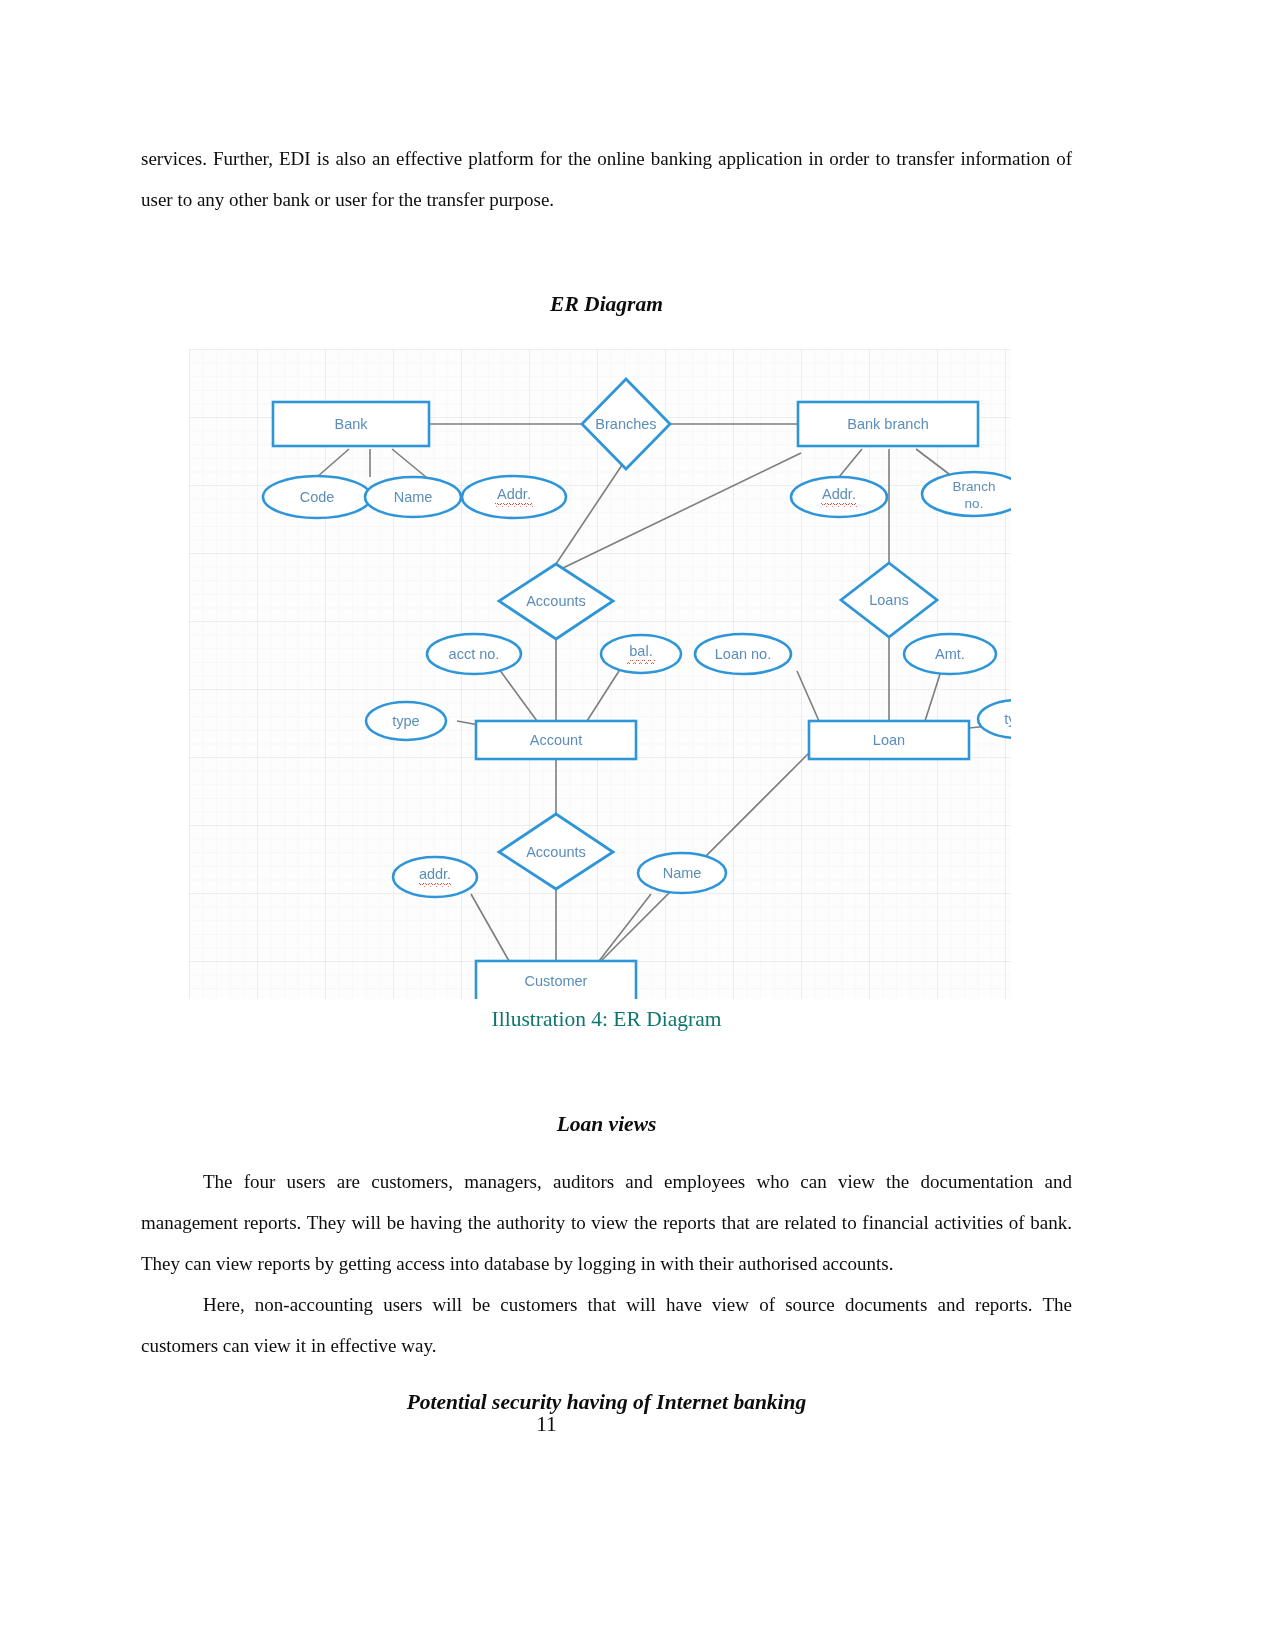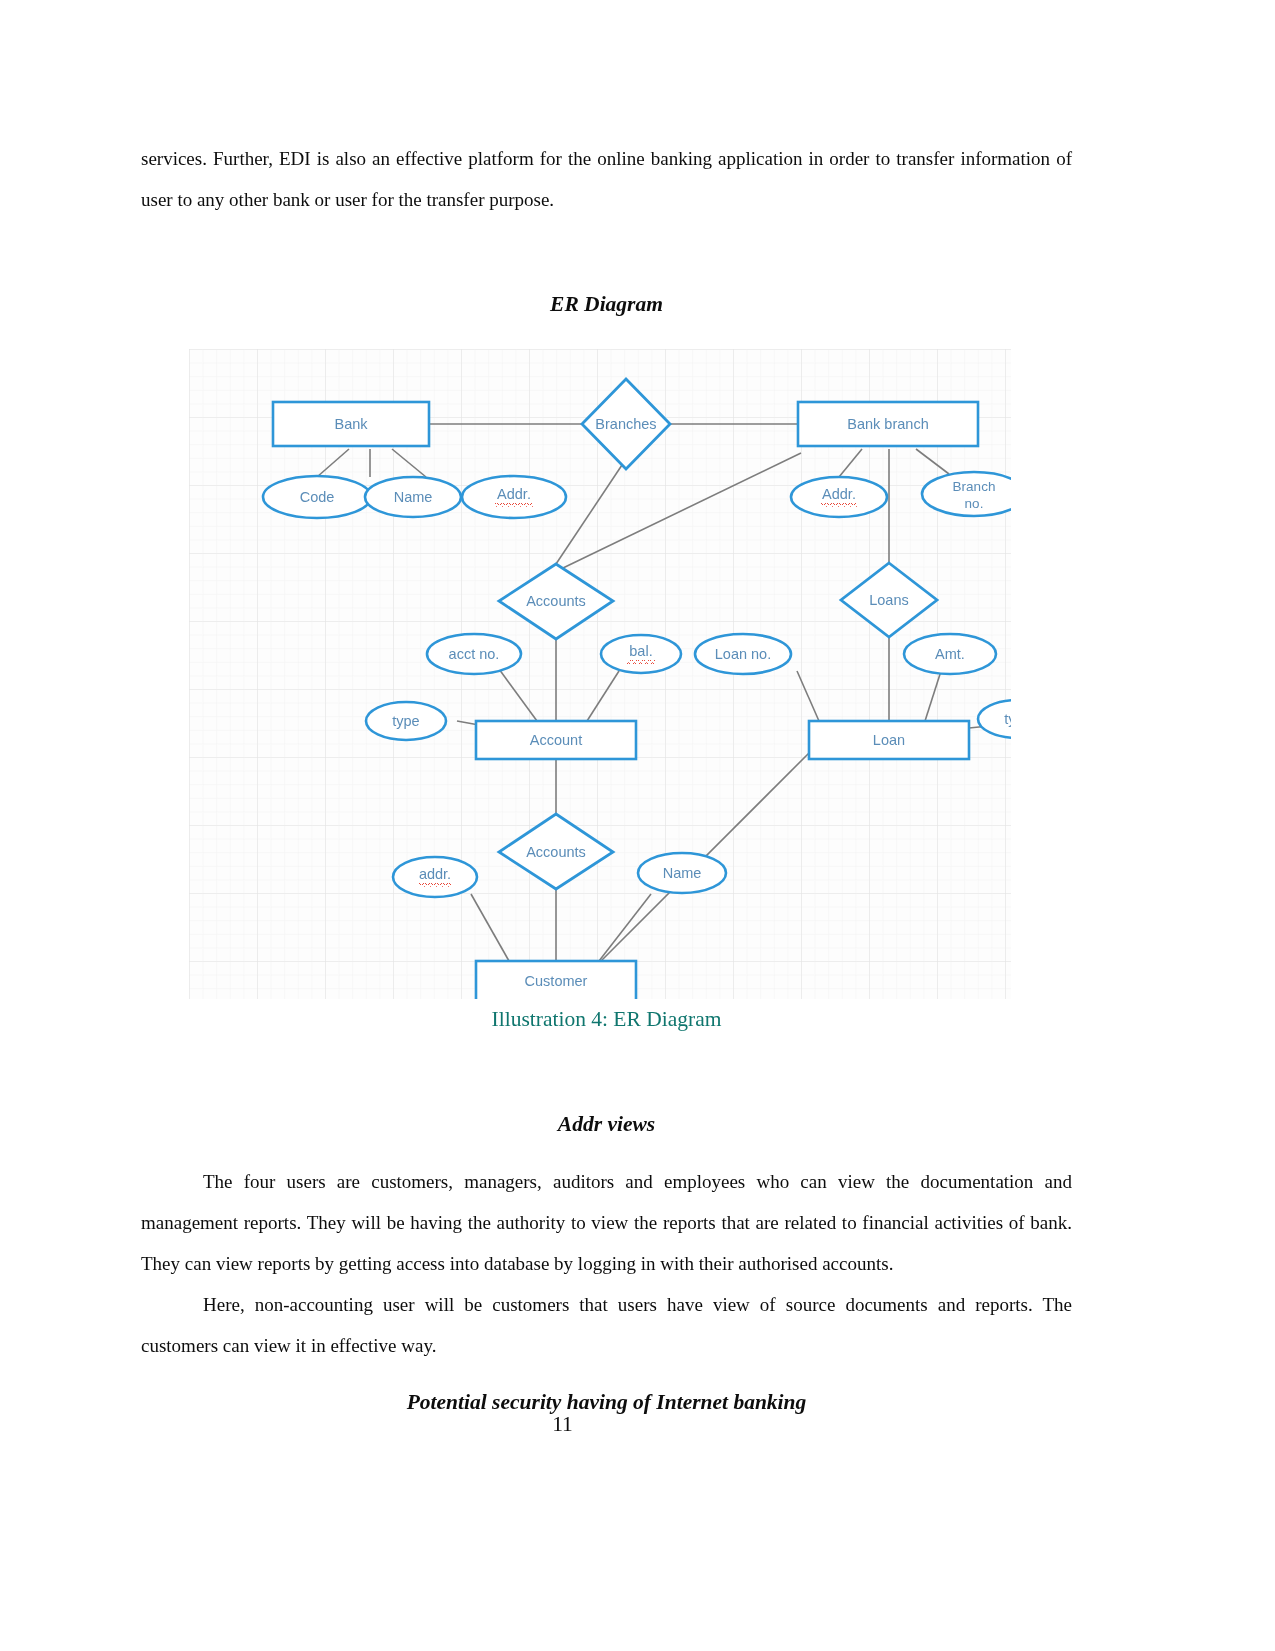--- a/index.html
+++ b/index.html
@@ -74,21 +74,20 @@
     color: #0f766e;
   }
   .page-number {
     position: absolute;
     left: 0;
     top: 1412px;
     width: 1093px;
     text-align: center;
     font-size: 21.5px;
     color: #0d0d0d;
-    margin-left: 16px;
   }
 
   
   .nodelabel {
     fill: #5b8db8;
     font-family: "Liberation Sans", sans-serif;
     font-size: 14.5px;
     text-anchor: middle;
     dominant-baseline: middle;
   }
@@ -274,24 +273,24 @@
           <rect x="287" y="612" width="160" height="40" fill="#ffffff" stroke="#2e96d8" stroke-width="2.6"></rect>
           <text class="nodelabel" x="367" y="633">Customer</text>
         </g>
       </svg>
     </div>
 
     <p class="caption">Illustration 4: ER Diagram</p>
 
     <div class="spacer-lg"></div>
 
-    <h3 class="sub-head">Addr views</h3>
+    <h3 class="sub-head">Loan views</h3>
 
     <p class="body-par indent">The four users are customers, managers, auditors and employees who can view the documentation and management reports. They will be having the authority to view the reports that are related to financial activities of bank. They can view reports by getting access into database by logging in with their authorised accounts.</p>
 
-    <p class="body-par indent">Here, non-accounting user will be customers that users have view of source documents and reports. The customers can view it in effective way.</p>
+    <p class="body-par indent">Here, non-accounting users will be customers that will have view of source documents and reports. The customers can view it in effective way.</p>
 
     <h3 class="sub-head">Potential security having of Internet banking</h3>
 
   </div>
 
   <div class="page-number">11</div>
 </div>
 
 </body></html>

